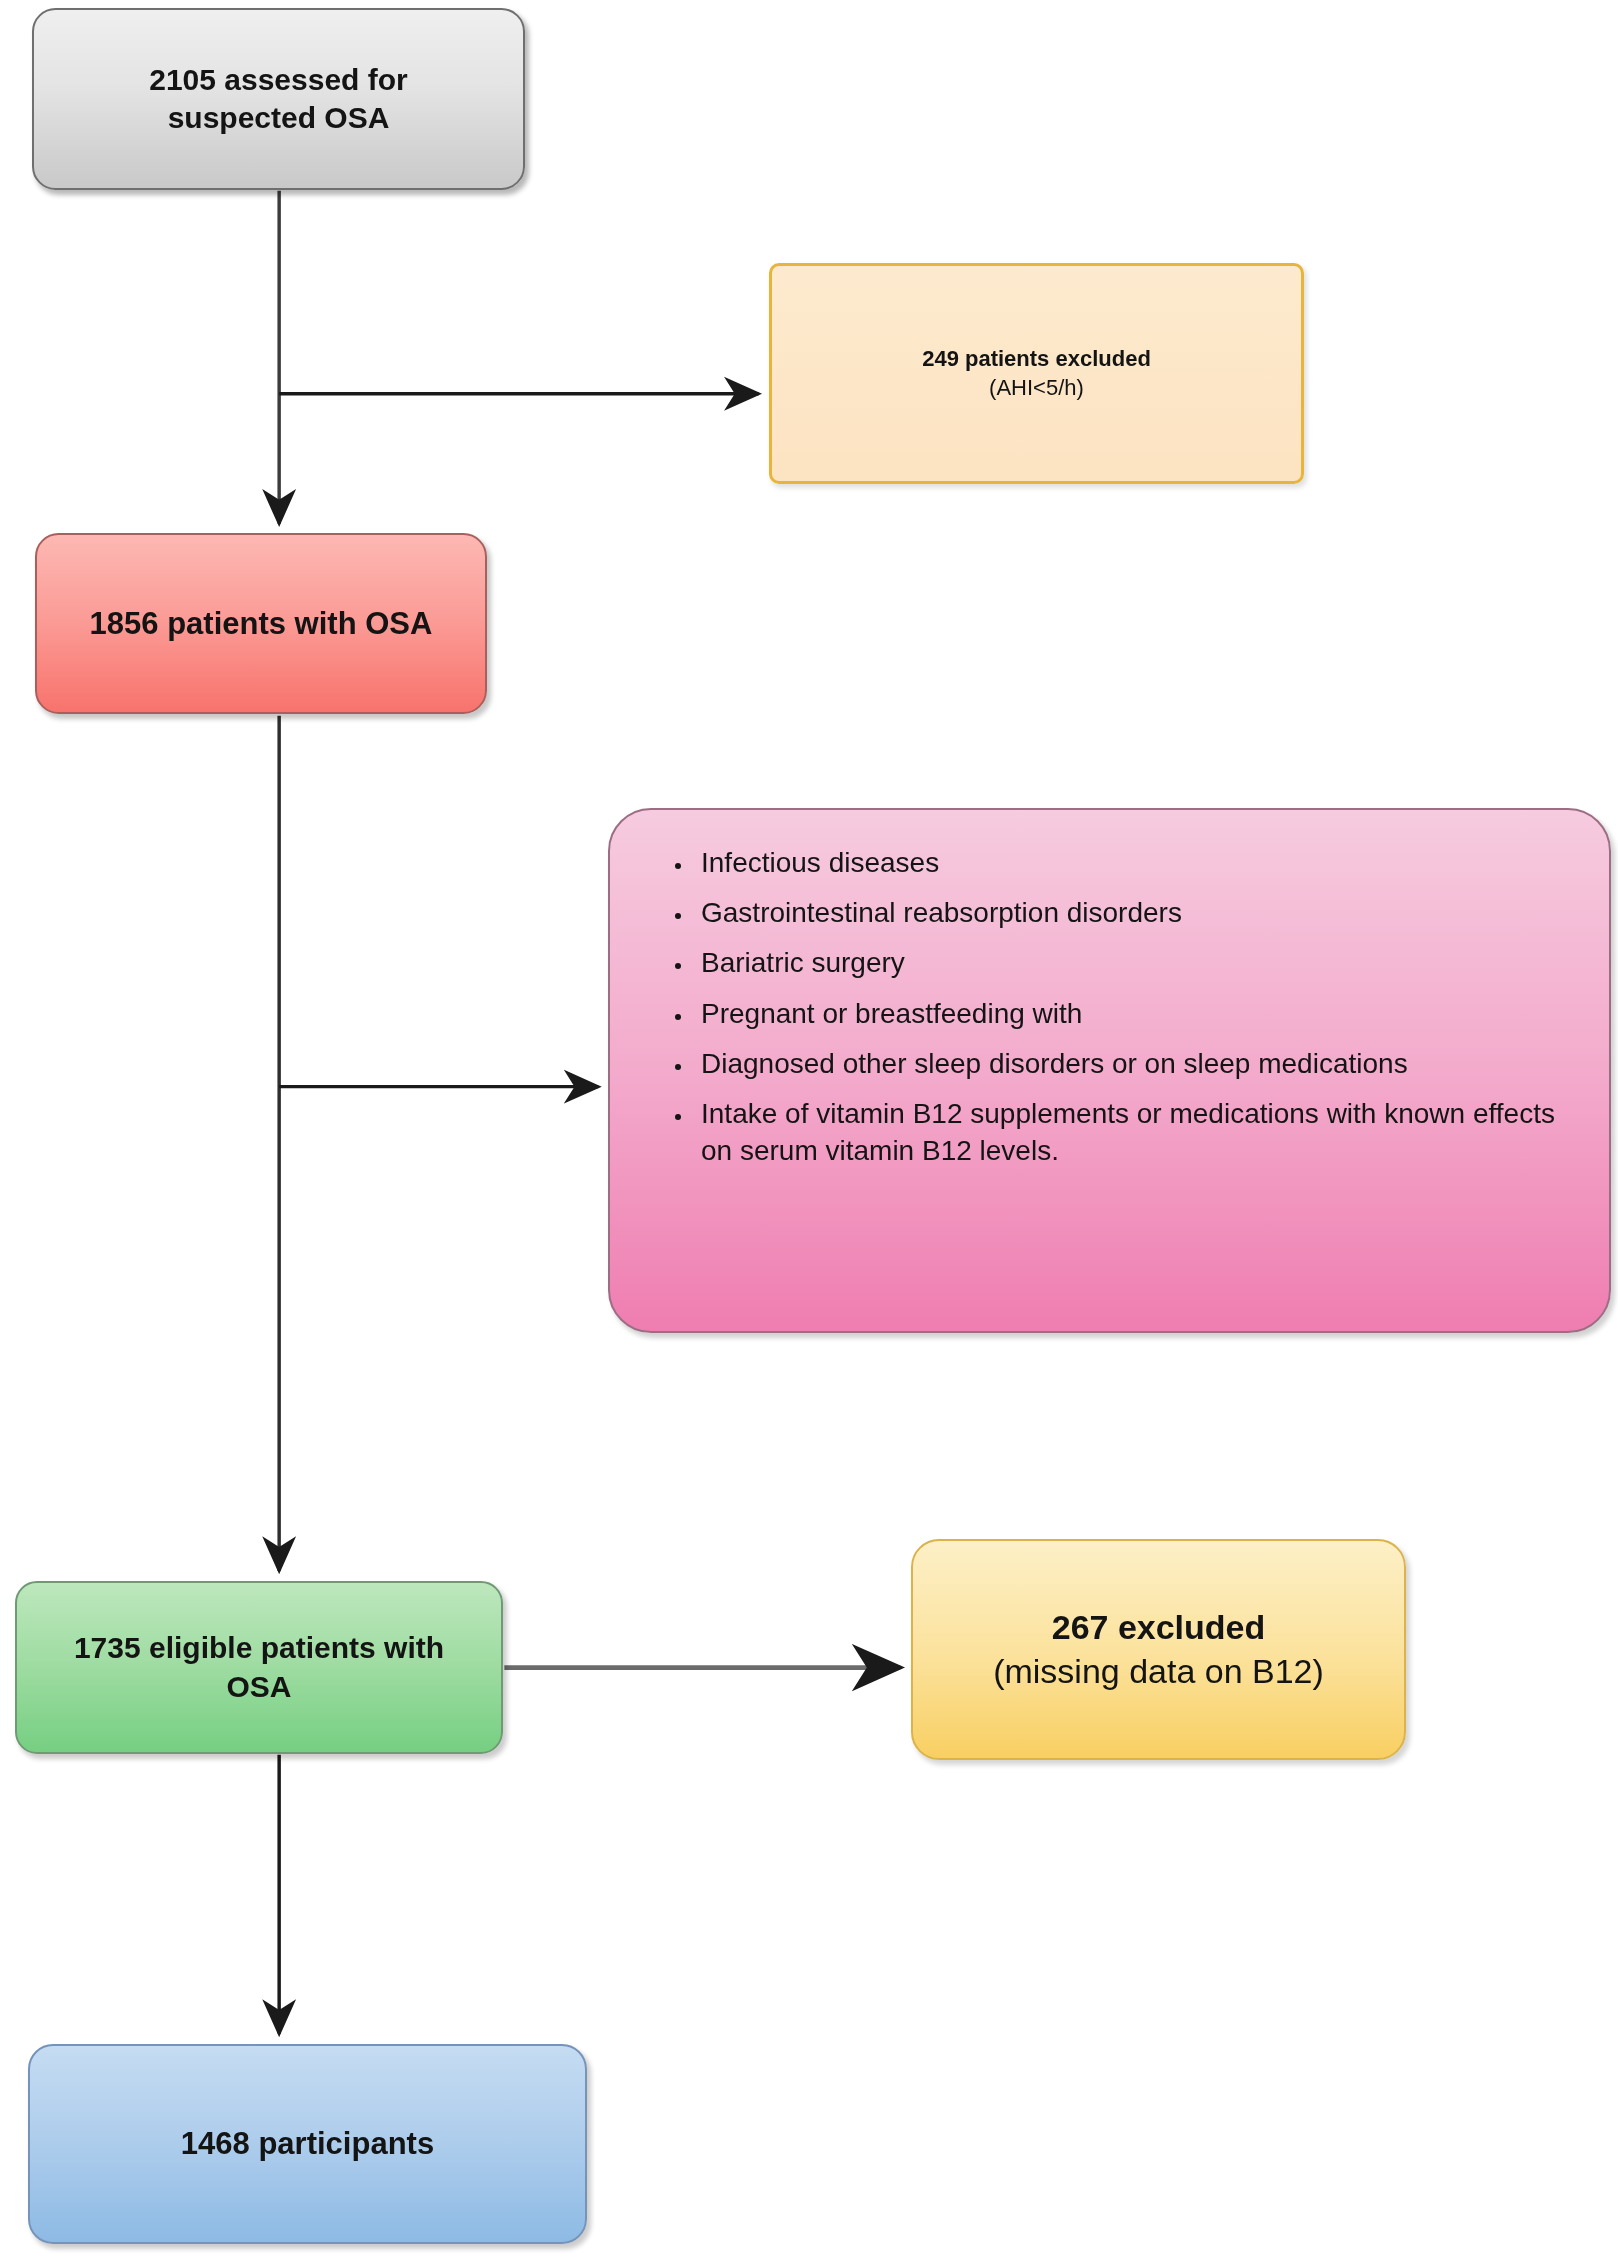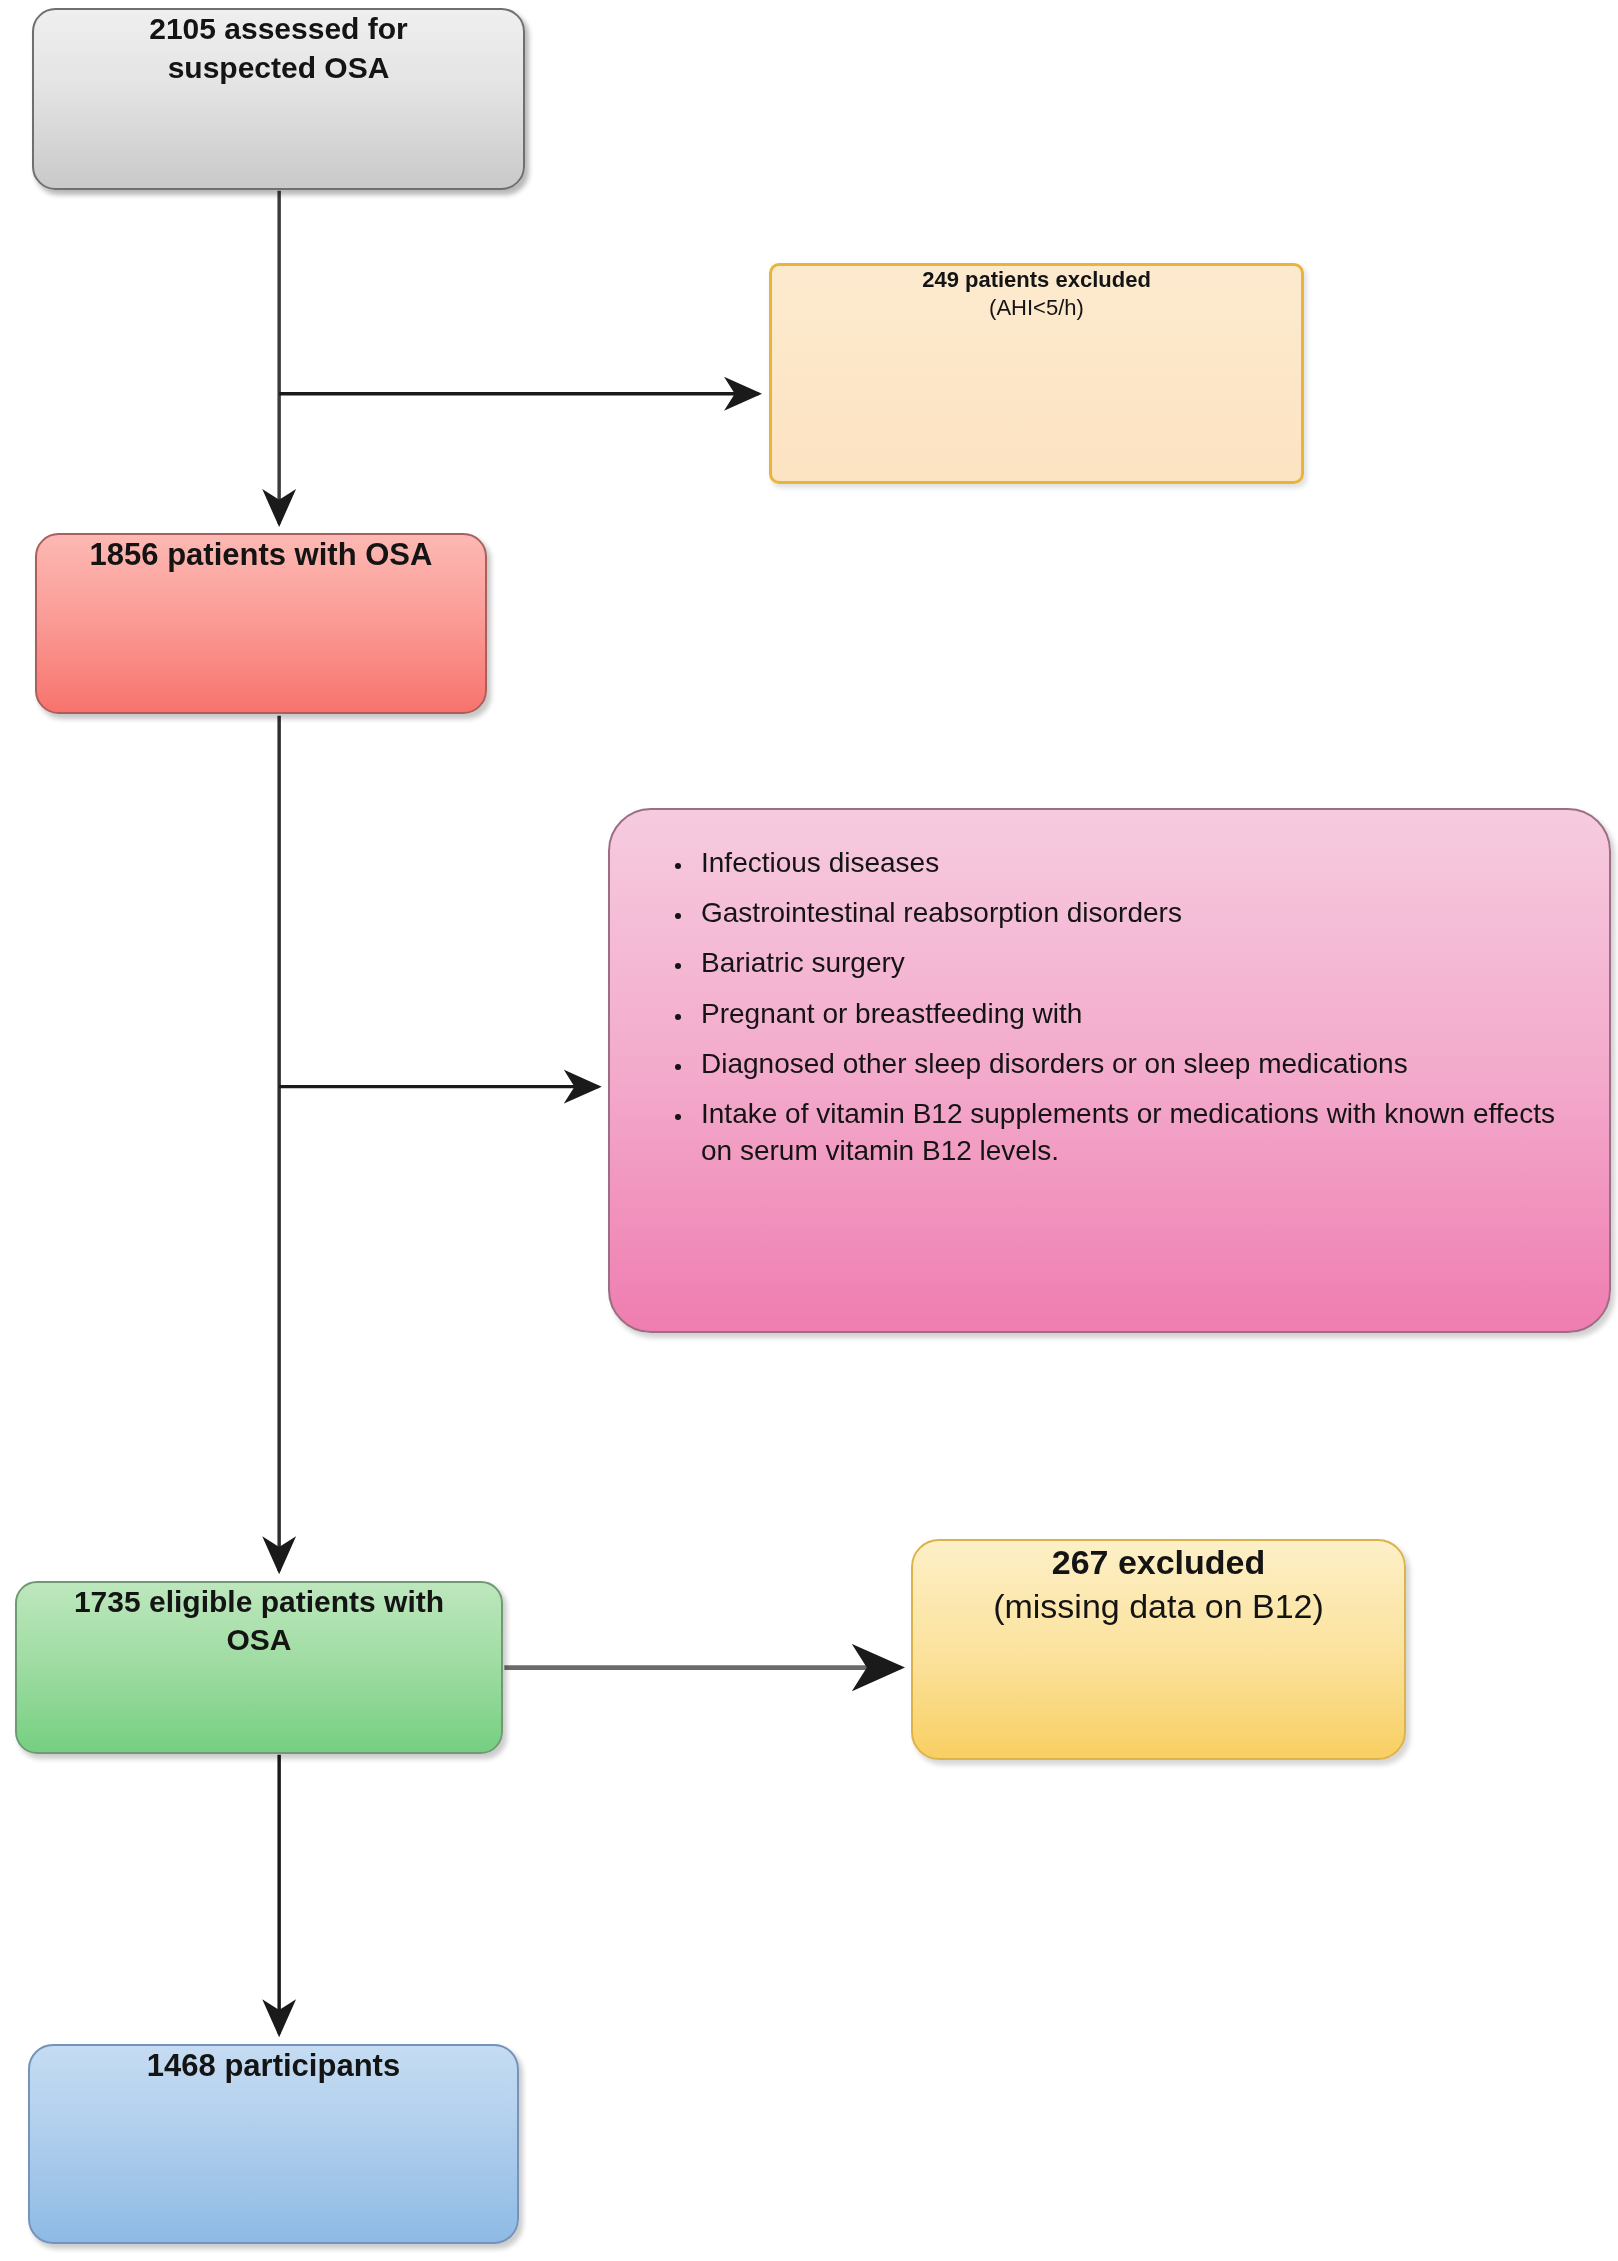--- a/index.html
+++ b/index.html
@@ -17,20 +17,21 @@
     height: 2261px;
     background: #ffffff;
     overflow: hidden;
   }
   .node {
     position: absolute;
     box-sizing: border-box;
     display: flex;
     flex-direction: column;
     align-items: center;
+    justify-content: center;
     text-align: center;
     color: #141414;
     line-height: 1.28;
   }
   .node .ttl {
     font-weight: bold;
   }
   .node .sub {
     font-weight: normal;
   }
@@ -101,21 +102,21 @@
   }
   #node-excluded-b12 {
     left: 911px; top: 1539px; width: 495px; height: 221px;
     border: 2.8px solid #dcb34b;
     border-radius: 28px;
     background: linear-gradient(180deg, #fdf0c7 0%, #fbe19a 55%, #f8cf62 100%);
     box-shadow: 3.5px 4.1px 4.8px rgba(0,0,0,0.16);
     font-size: 34px;
   }
   #node-participants {
-    left: 28px; top: 2044px; width: 491px; height: 200px;
+    left: 28px; top: 2044px; width: 559px; height: 200px;
     border: 2.8px solid #7694b9;
     border-radius: 25px;
     background: linear-gradient(180deg, #c5dcf2 0%, #aecdec 48%, #8dbae4 100%);
     box-shadow: 3.5px 4.1px 4.8px rgba(0,0,0,0.20);
     font-size: 31px;
   }
 
   
   #edges {
     position: absolute;

